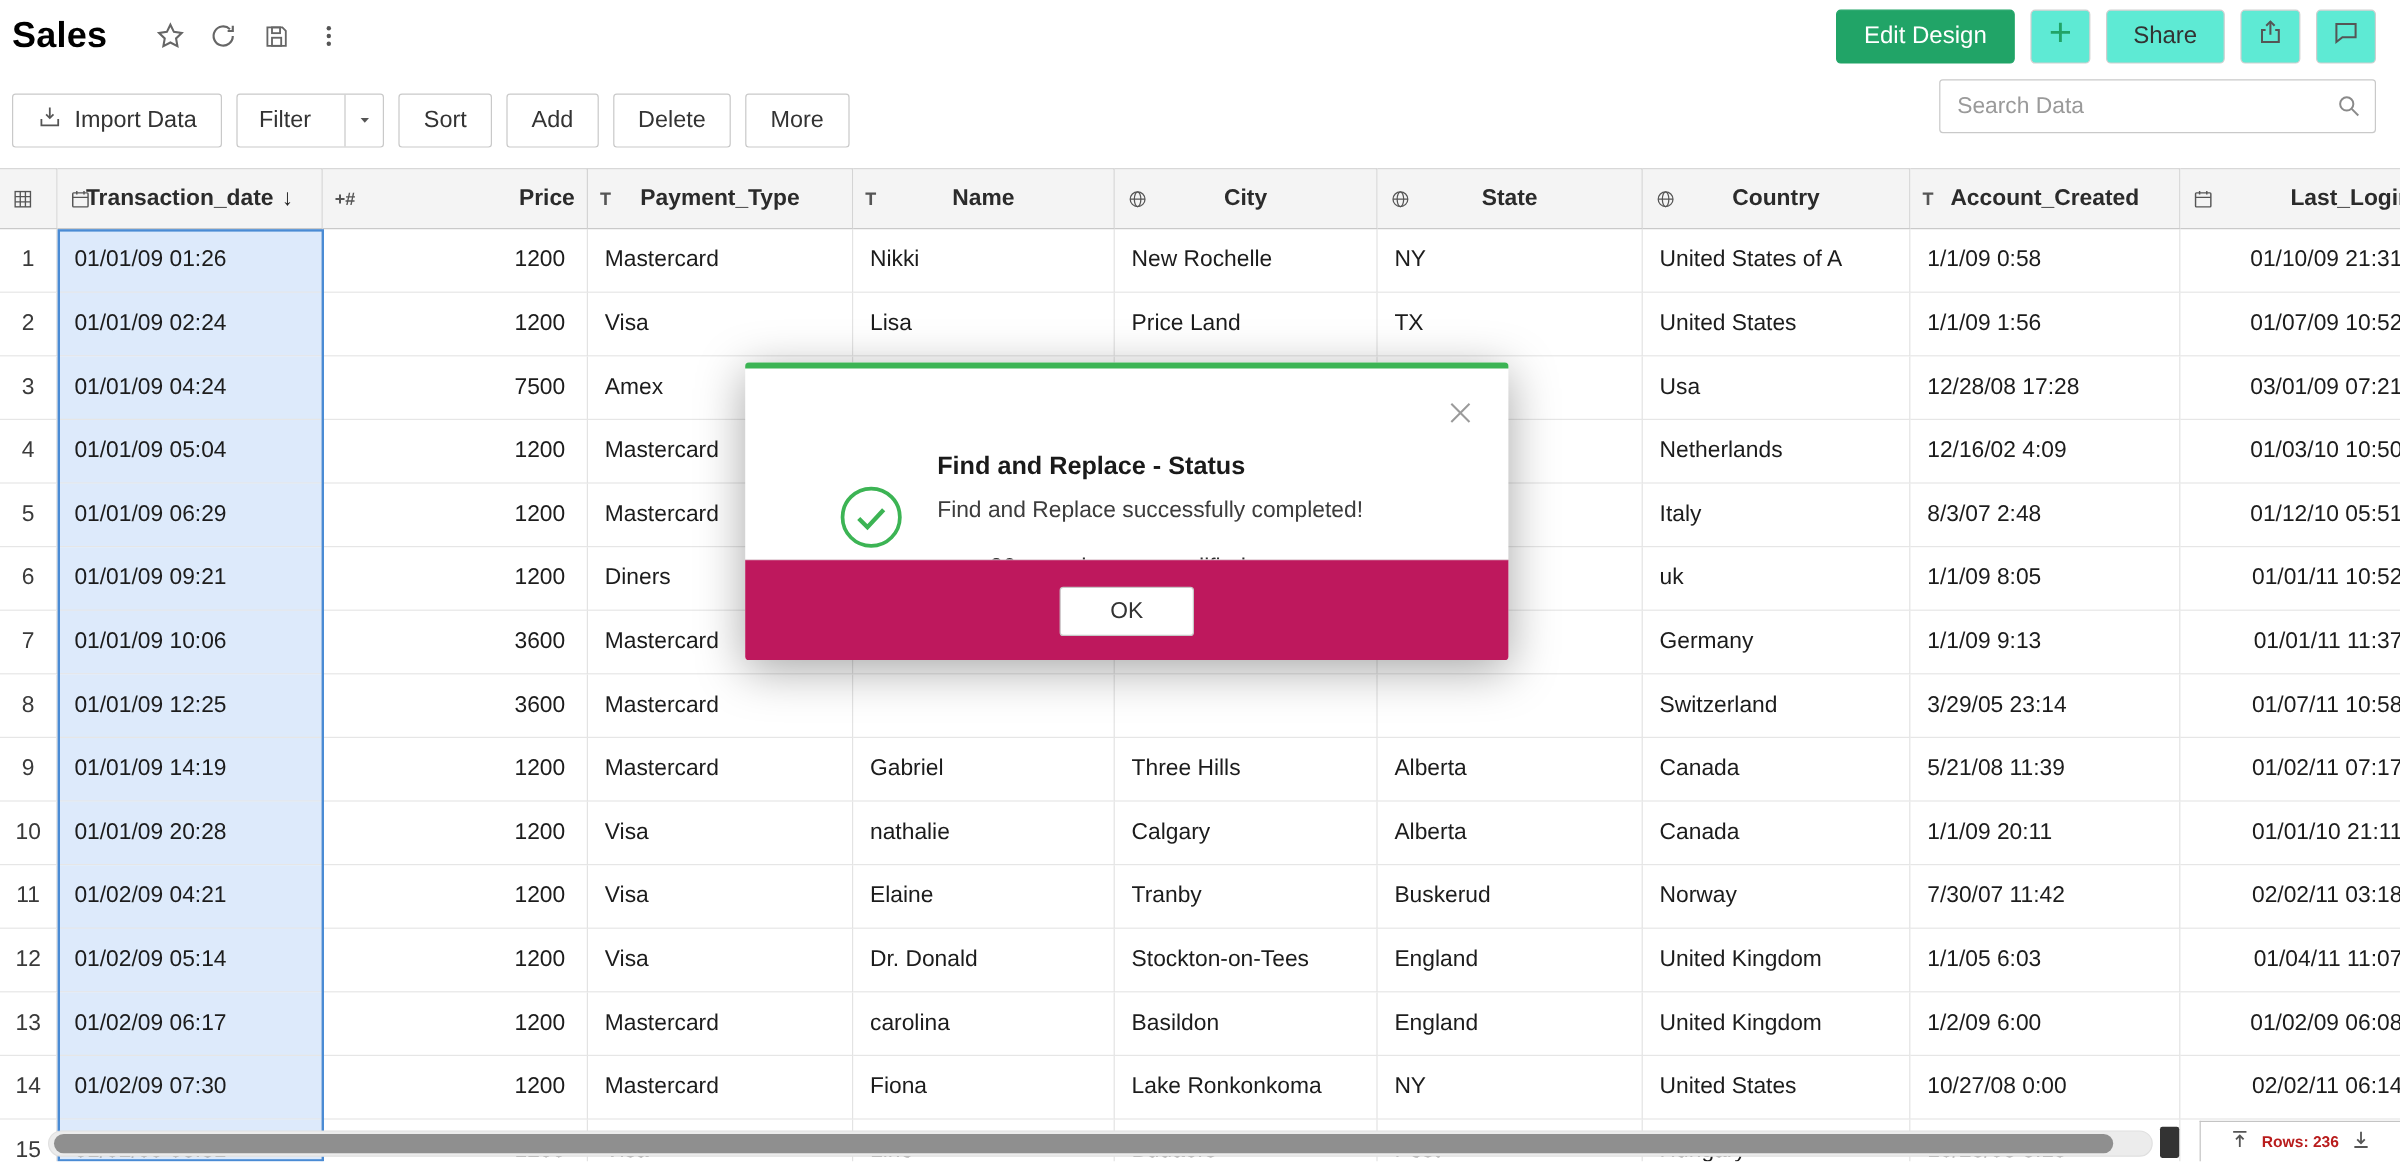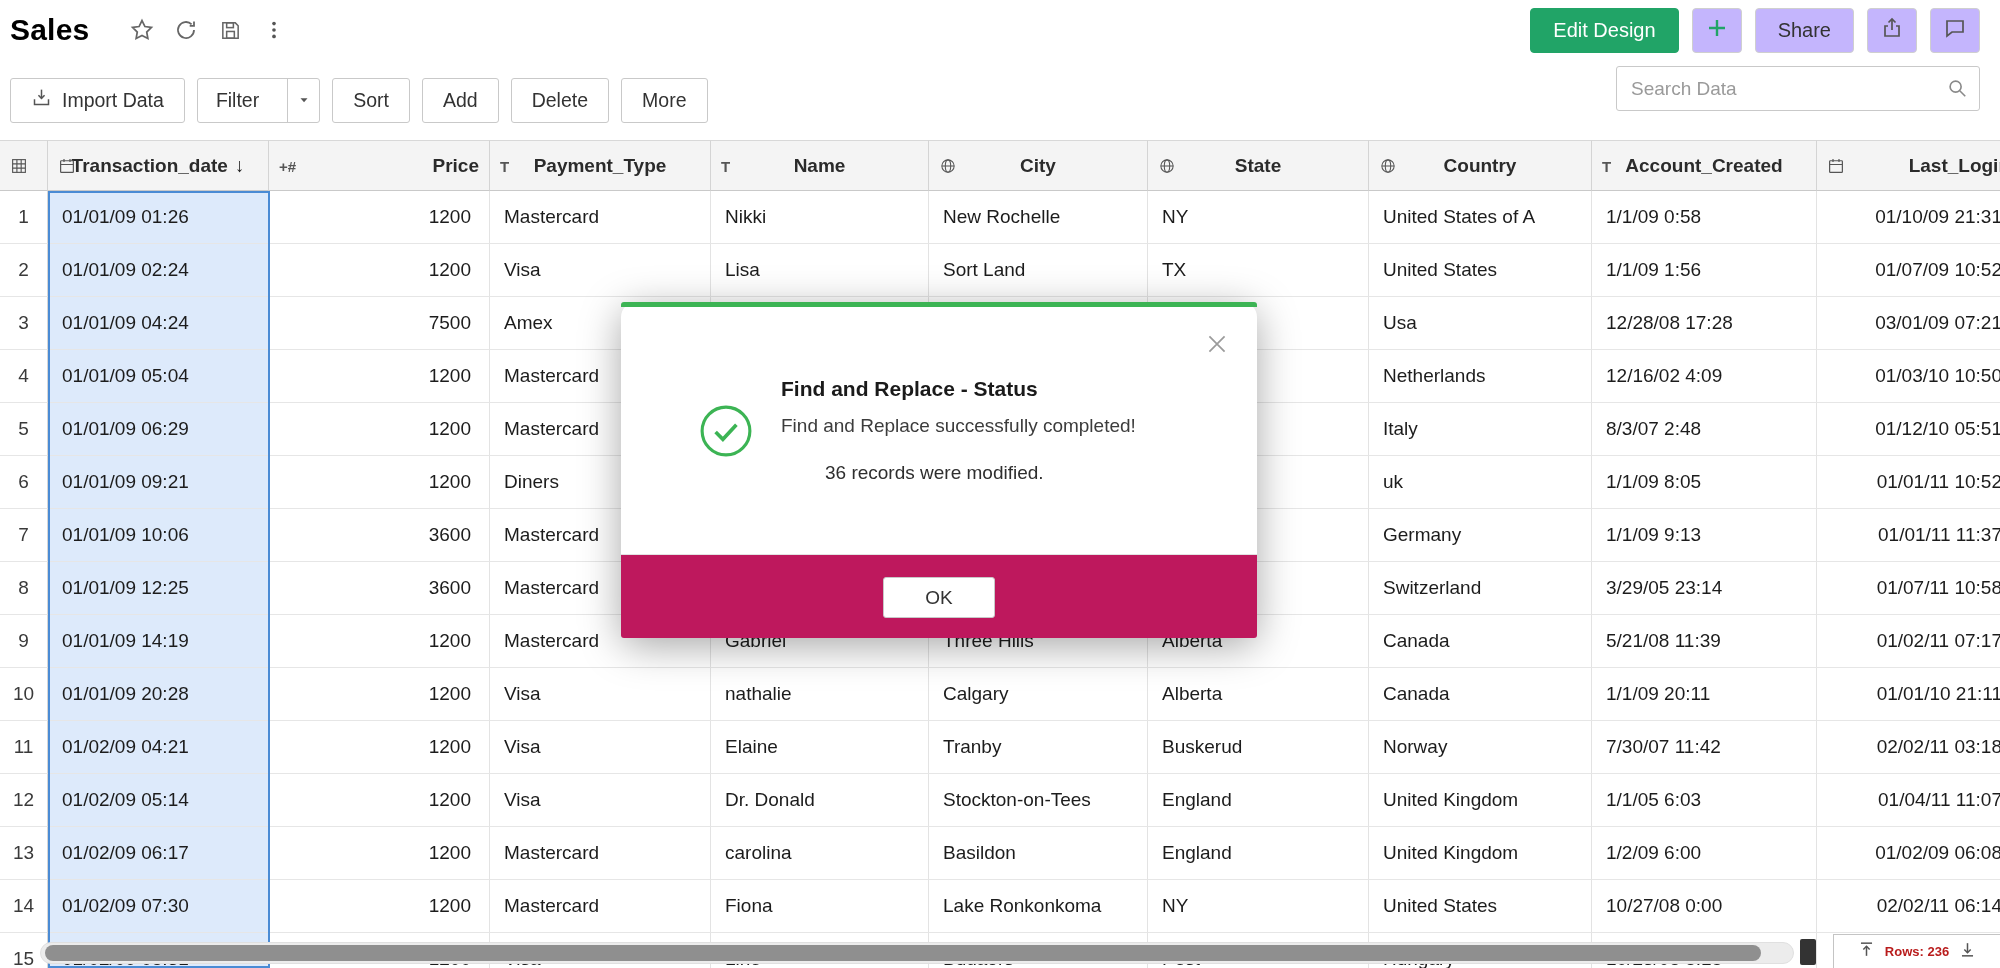--- a/index.html
+++ b/index.html
@@ -11,21 +11,21 @@
   .topbar { position:absolute; top:0; left:0; right:0; height:60px;
     display:flex; align-items:center; padding:0 20px 0 10px; background:#fff; }
   .page-title { font-size:30px; font-weight:700; color:#000; letter-spacing:.2px; }
   .tb-icons { display:flex; align-items:center; gap:6px; margin-left:34px; }
   .iconbtn { width:38px; height:38px; border:none; background:transparent; cursor:pointer;
     display:flex; align-items:center; justify-content:center; }
   .topbar-right { margin-left:auto; display:flex; align-items:center; gap:13px; }
   .btn { font-family:inherit; font-size:20px; height:45px; border-radius:4px; cursor:pointer;
     display:flex; align-items:center; justify-content:center; }
   .btn-green { background:var(--green,#21a467); color:#fff; border:1px solid var(--green,#21a467); padding:0 22px; }
-  .btn-white { background:#c4b5fd; color:#333; border:1px solid #cfcfcf; padding:0 22px; }
+  .btn-white { background:#5eead4; color:#333; border:1px solid #cfcfcf; padding:0 22px; }
   .btn-sq { width:50px; padding:0; }
 
   
   .toolbar { position:absolute; top:60px; left:0; right:0; height:80px;
     display:flex; align-items:center; gap:12px; padding:0 20px 0 10px; background:#fff; }
   .tbtn { background:#fff; border:1px solid #c9c9c9; border-radius:3px; height:45px;
     font-family:inherit; font-size:19.5px; color:#333; padding:0 20px; cursor:pointer;
     display:flex; align-items:center; gap:10px; }
   .btn-split { display:flex; align-items:stretch; padding:0; }
   .split-main { display:flex; align-items:center; padding:0 18px; }
@@ -65,22 +65,22 @@
   .hscroll-thumb { position:absolute; left:4px; top:2px; bottom:2px; width:calc(100% - 36px);
     background:#8f8f8f; border-radius:9px; cursor:grab; }
   .scroll-end { position:absolute; right:184px; bottom:3px; width:16px; height:26px;
     background:#333; border-radius:2px; z-index:41; cursor:pointer; }
   .statusbar { position:absolute; right:0; bottom:0; width:167px; height:34px; background:#fff;
     border-top:1px solid #c4c4c4; border-left:1px solid #c4c4c4; z-index:42;
     display:flex; align-items:center; justify-content:center; gap:9px; }
   .rows-text { font-size:13px; color:#b91c1c; font-weight:700; white-space:nowrap; }
 
   
-  .modal { position:absolute; left:621px; top:302px; width:636px; height:336px; background:#fff;
-    border-radius:15px; box-shadow:0 8px 40px rgba(0,0,0,.35); z-index:60; }
+  .modal { position:absolute; left:621px; top:302px; width:636px; height:248px; background:#fff;
+    border-radius:3px; box-shadow:0 8px 40px rgba(0,0,0,.35); z-index:60; }
   .modal-accent { height:5px; background:var(--success,#3cb454); border-radius:3px 3px 0 0; }
   .modal-close { position:absolute; top:26px; right:24px; width:32px; height:32px; border:none;
     background:transparent; cursor:pointer; display:flex; align-items:center; justify-content:center; }
   .m-check { position:absolute; left:78px; top:102px; width:54px; height:54px; }
   .m-title { position:absolute; left:160px; top:75px; font-size:21px; font-weight:700; color:#1a1a1a; }
   .m-msg { position:absolute; left:160px; top:113px; font-size:19px; color:#3c3c3c; }
   .m-detail { position:absolute; left:160px; top:160px; font-size:19px; color:#2e2e2e;margin-left:44px; }
   .m-footer { position:absolute; left:0; right:0; bottom:0; height:84px; background:#be185d;
     border-top:1px solid #e2e2e2; border-radius:0 0 3px 3px; }
   .ok-btn { position:absolute; left:50%; top:22px; transform:translateX(-50%); width:112px; height:41px;
@@ -284,21 +284,21 @@
           <div class="cell">United States of A</div>
           <div class="cell">1/1/09 0:58</div>
           <div class="cell right">01/10/09 21:31</div>
         </div>
         <div class="t-row body">
           <div class="cell rownum">2</div>
           <div class="cell sel">01/01/09 02:24</div>
           <div class="cell right">1200</div>
           <div class="cell">Visa</div>
           <div class="cell">Lisa</div>
-          <div class="cell">Sort Land</div>
+          <div class="cell">Price Land</div>
           <div class="cell">TX</div>
           <div class="cell">United States</div>
           <div class="cell">1/1/09 1:56</div>
           <div class="cell right">01/07/09 10:52</div>
         </div>
         <div class="t-row body">
           <div class="cell rownum">3</div>
           <div class="cell sel">01/01/09 04:24</div>
           <div class="cell right">7500</div>
           <div class="cell">Amex</div>

